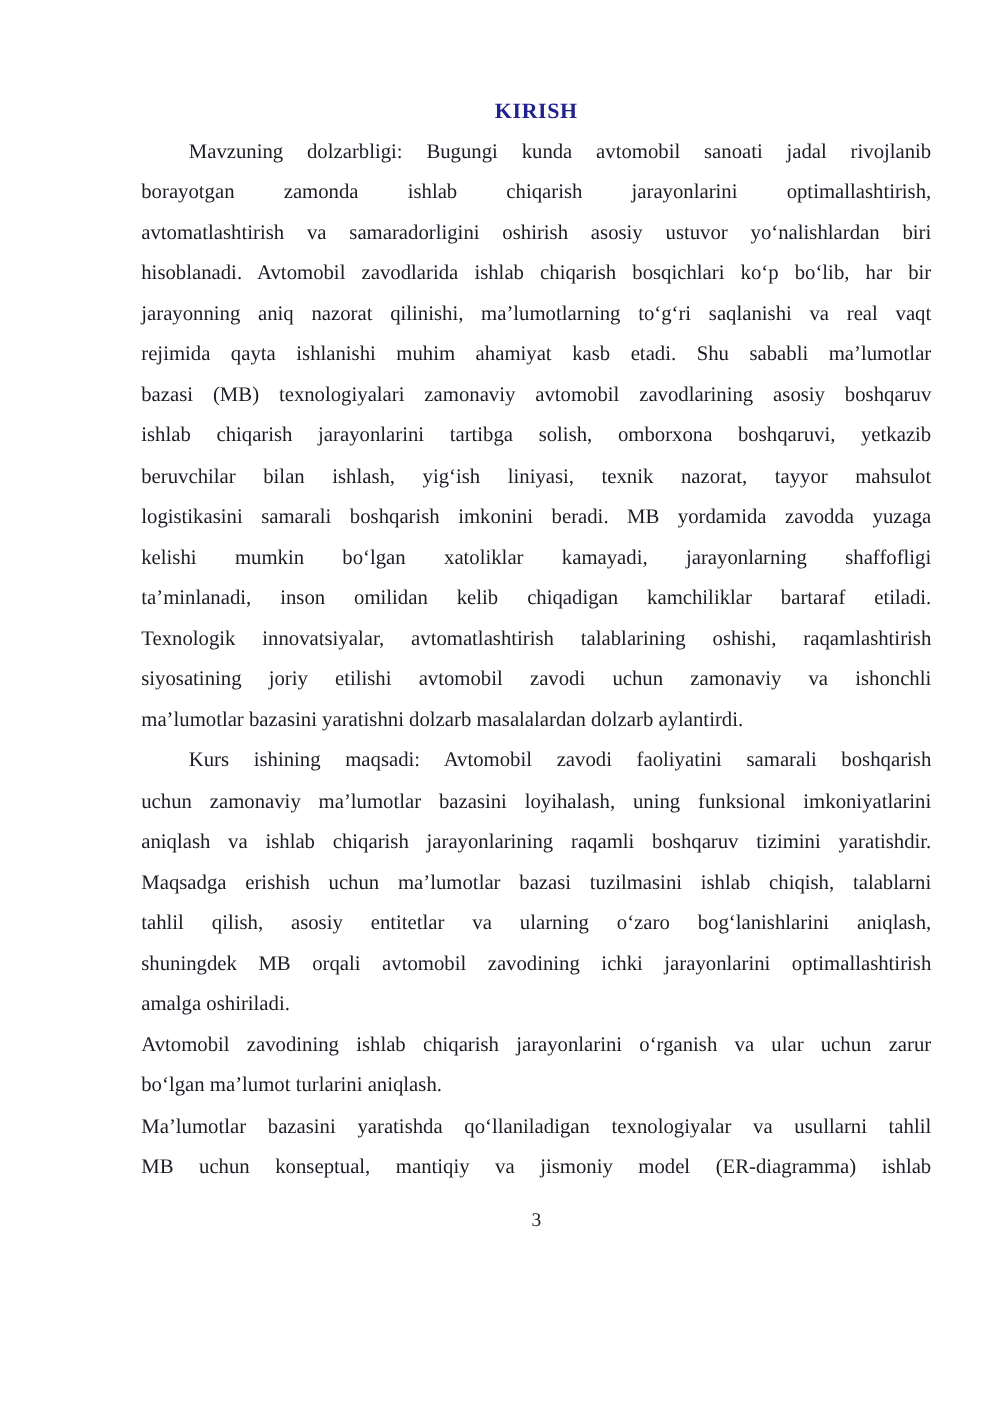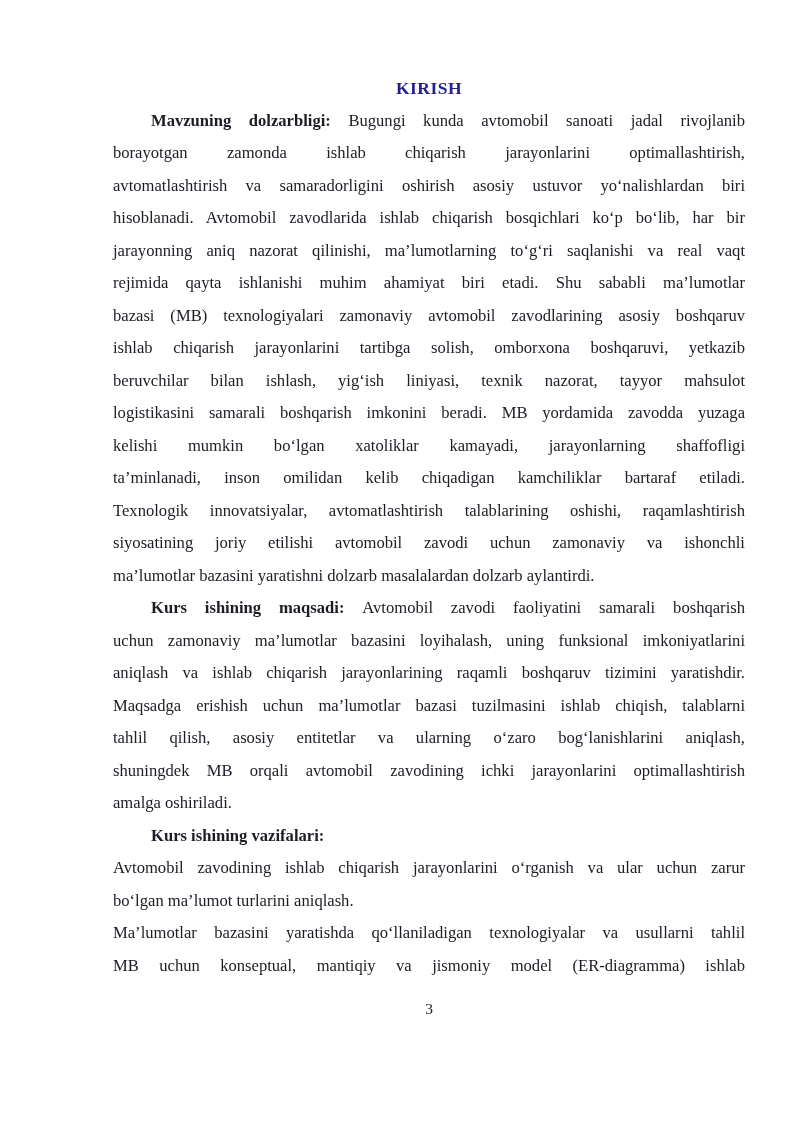--- a/index.html
+++ b/index.html
@@ -42,21 +42,21 @@
     text-align-last: justify;
     white-space: normal;
   }
   .line.last {
     text-align-last: left;
   }
   .line.first {
     text-indent: 38px;
   }
   .bold {
-    font-weight: 700;
+    font-weight: 400;
   }
   .page-footer {
     width: 632px;
     margin-top: 11px;
     text-align: center;
     font-size: 15.5px;
     line-height: 32.5px;
     color: #1c1c24;
   }
 </style>
@@ -65,38 +65,37 @@
 
 <div class="page">
   <div class="doc-title">KIRISH</div>
 
   <div class="body-text">
       <div class="line first"><span class="bold">Mavzuning dolzarbligi: </span><span>Bugungi kunda avtomobil sanoati jadal rivojlanib</span></div>
       <div class="line"><span>borayotgan zamonda ishlab chiqarish jarayonlarini optimallashtirish,</span></div>
       <div class="line"><span>avtomatlashtirish va samaradorligini oshirish asosiy ustuvor yoʻnalishlardan biri</span></div>
       <div class="line"><span>hisoblanadi. Avtomobil zavodlarida ishlab chiqarish bosqichlari koʻp boʻlib, har bir</span></div>
       <div class="line"><span>jarayonning aniq nazorat qilinishi, ma’lumotlarning toʻgʻri saqlanishi va real vaqt</span></div>
-      <div class="line"><span>rejimida qayta ishlanishi muhim ahamiyat biri etadi. Shu sababli ma’lumotlar</span></div>
+      <div class="line"><span>rejimida qayta ishlanishi muhim ahamiyat kasb etadi. Shu sababli ma’lumotlar</span></div>
       <div class="line"><span>bazasi (MB) texnologiyalari zamonaviy avtomobil zavodlarining asosiy boshqaruv</span></div>
       <div class="line"><span>ishlab chiqarish jarayonlarini tartibga solish, omborxona boshqaruvi, yetkazib</span></div>
       <div class="line"><span>beruvchilar bilan ishlash, yigʻish liniyasi, texnik nazorat, tayyor mahsulot</span></div>
       <div class="line"><span>logistikasini samarali boshqarish imkonini beradi. MB yordamida zavodda yuzaga</span></div>
       <div class="line"><span>kelishi mumkin boʻlgan xatoliklar kamayadi, jarayonlarning shaffofligi</span></div>
       <div class="line"><span>ta’minlanadi, inson omilidan kelib chiqadigan kamchiliklar bartaraf etiladi.</span></div>
       <div class="line"><span>Texnologik innovatsiyalar, avtomatlashtirish talablarining oshishi, raqamlashtirish</span></div>
       <div class="line"><span>siyosatining joriy etilishi avtomobil zavodi uchun zamonaviy va ishonchli</span></div>
       <div class="line last"><span>ma’lumotlar bazasini yaratishni dolzarb masalalardan dolzarb aylantirdi.</span></div>
       <div class="line first"><span class="bold">Kurs ishining maqsadi: </span><span>Avtomobil zavodi faoliyatini samarali boshqarish</span></div>
       <div class="line"><span>uchun zamonaviy ma’lumotlar bazasini loyihalash, uning funksional imkoniyatlarini</span></div>
       <div class="line"><span>aniqlash va ishlab chiqarish jarayonlarining raqamli boshqaruv tizimini yaratishdir.</span></div>
       <div class="line"><span>Maqsadga erishish uchun ma’lumotlar bazasi tuzilmasini ishlab chiqish, talablarni</span></div>
       <div class="line"><span>tahlil qilish, asosiy entitetlar va ularning oʻzaro bogʻlanishlarini aniqlash,</span></div>
       <div class="line"><span>shuningdek MB orqali avtomobil zavodining ichki jarayonlarini optimallashtirish</span></div>
       <div class="line last"><span>amalga oshiriladi.</span></div>
-      <div class="line first last"><span class="bold">Kurs ishining vazifalari:</span></div>
       <div class="line"><span>Avtomobil zavodining ishlab chiqarish jarayonlarini oʻrganish va ular uchun zarur</span></div>
       <div class="line last"><span>boʻlgan ma’lumot turlarini aniqlash.</span></div>
       <div class="line"><span>Ma’lumotlar bazasini yaratishda qoʻllaniladigan texnologiyalar va usullarni tahlil</span></div>
       <div class="line"><span>MB uchun konseptual, mantiqiy va jismoniy model (ER-diagramma) ishlab</span></div>
     </div>
 
   <div class="page-footer">3</div>
 </div>
 
 </body></html>

